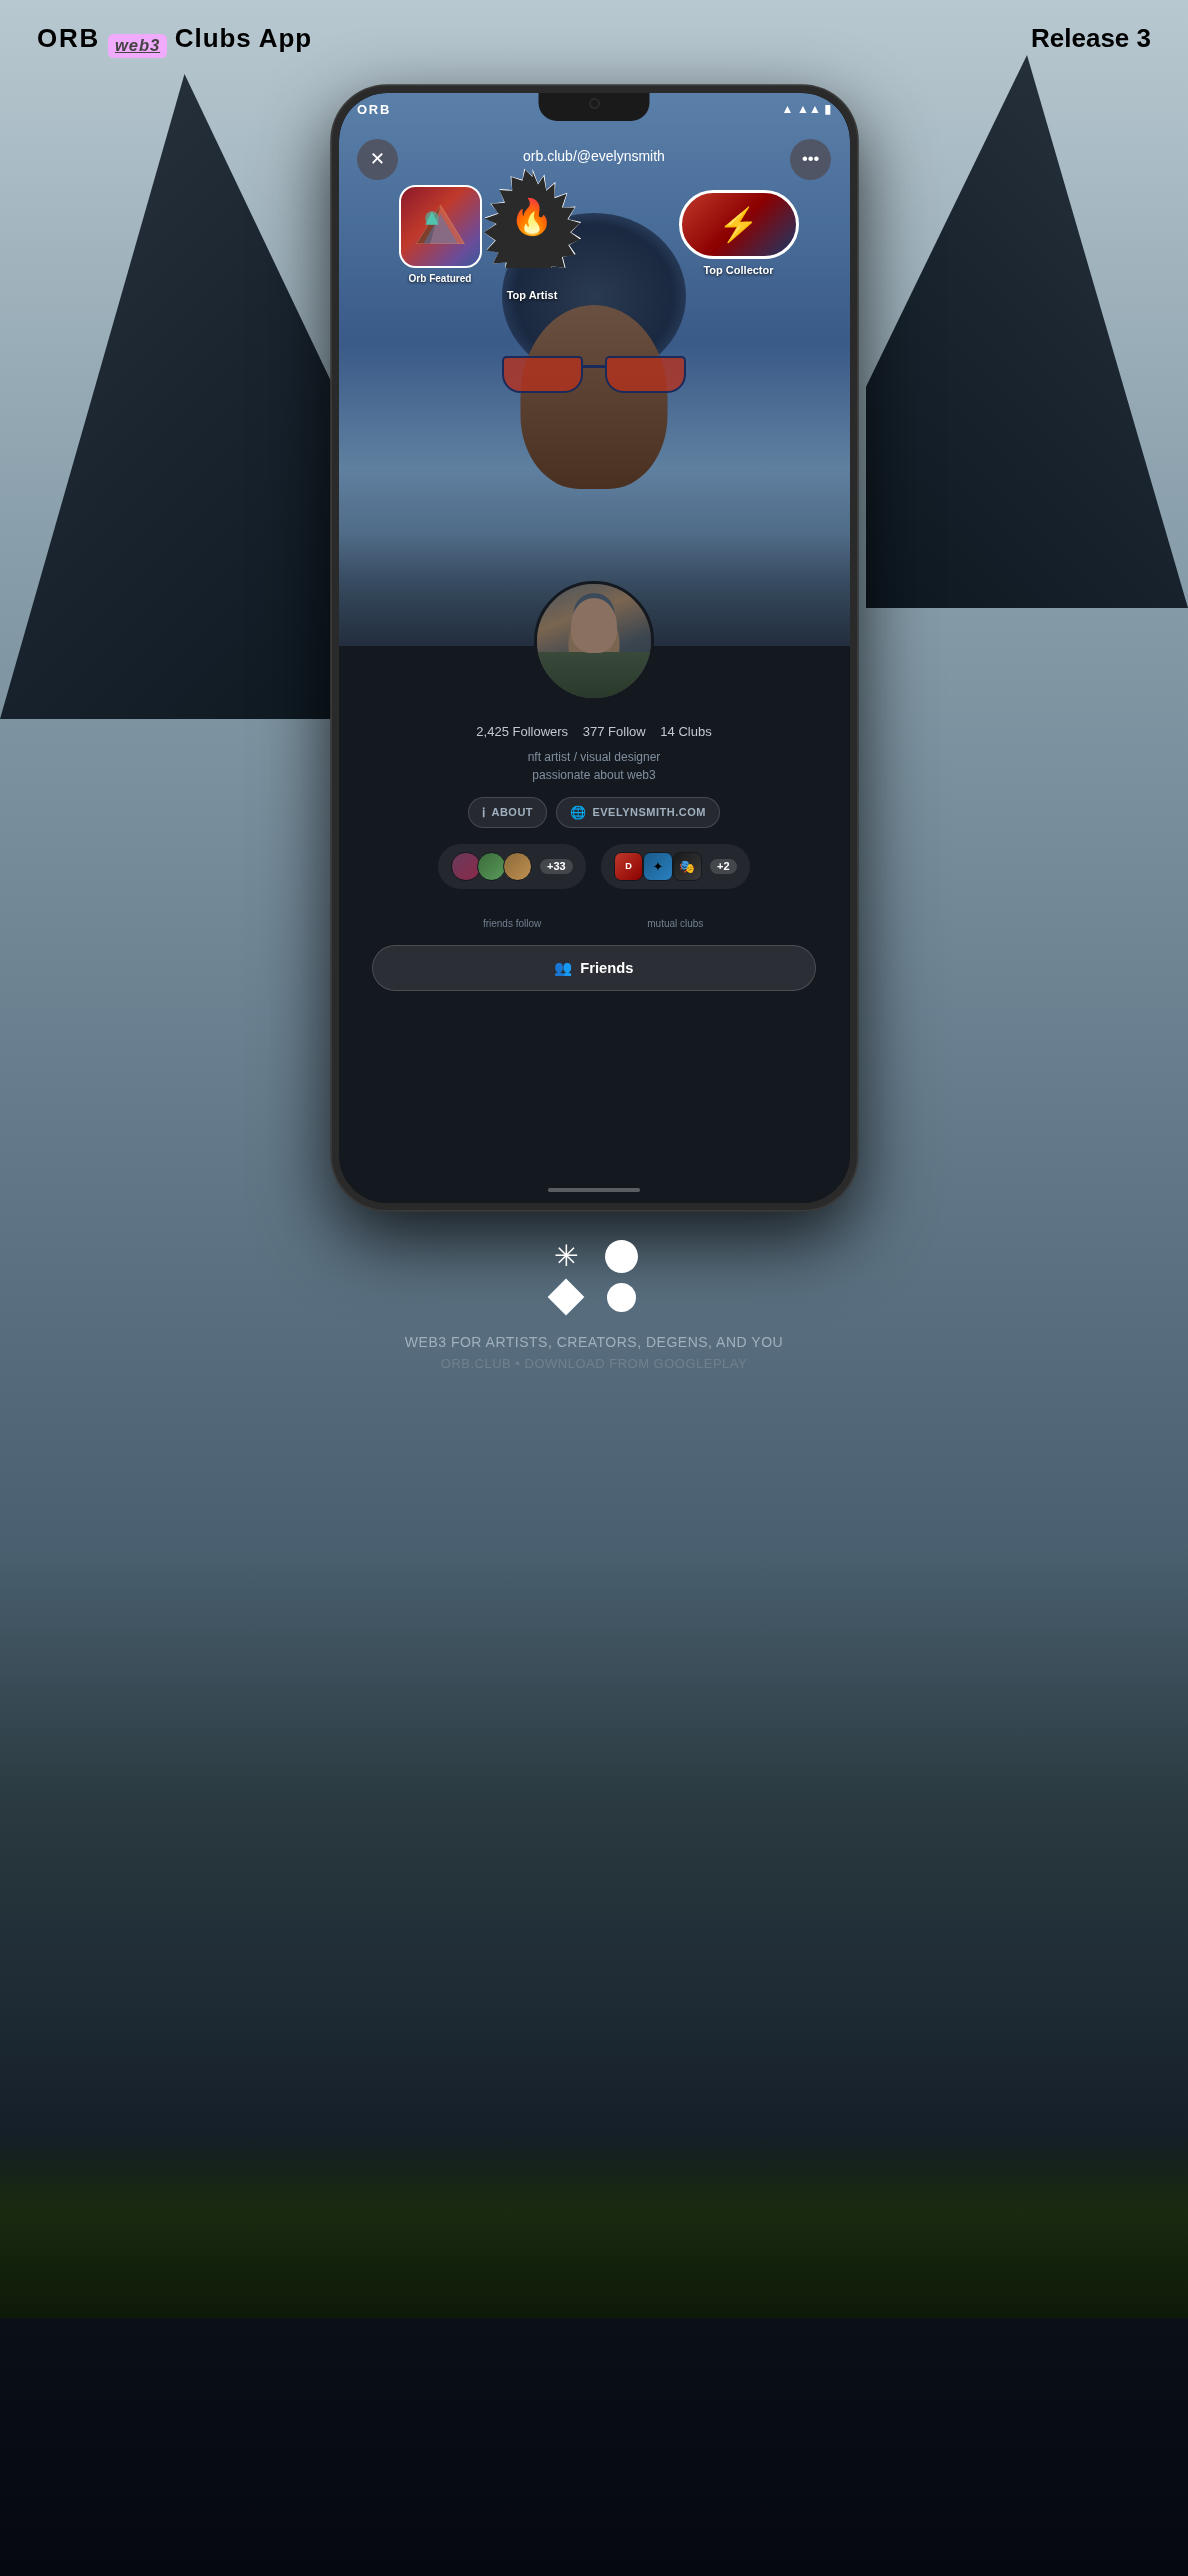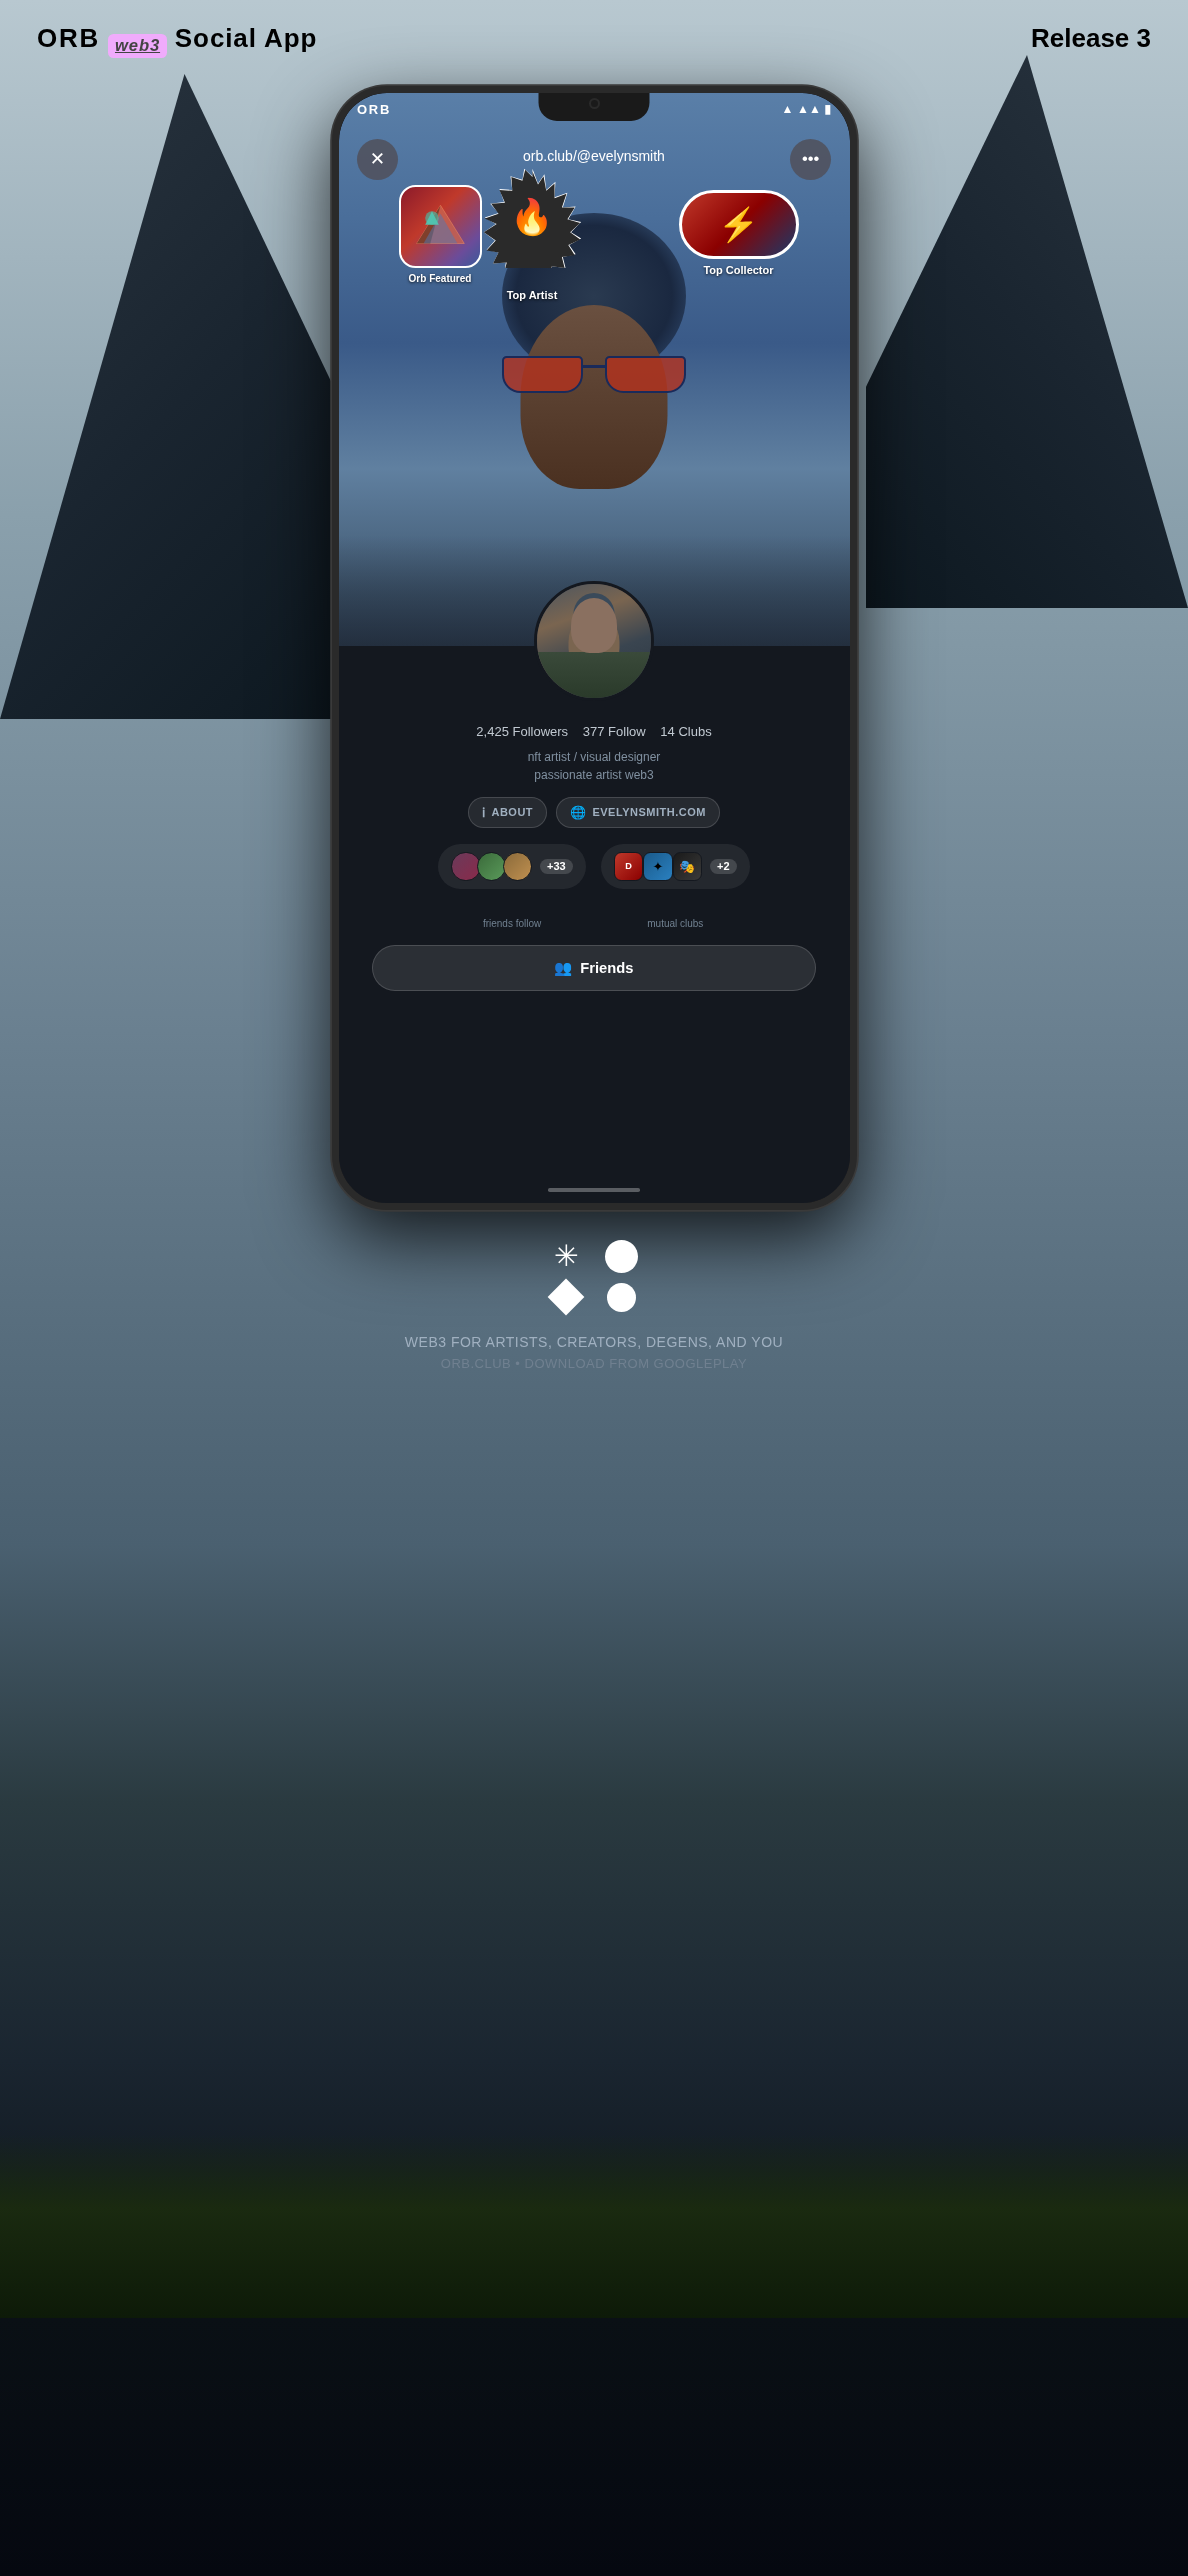--- a/index.html
+++ b/index.html
@@ -642,21 +642,21 @@
 
 <div class="bg-landscape"></div>
 <div class="mountain-left"></div>
 <div class="mountain-right"></div>
 <div class="grass-bottom"></div>
 
 <div class="top-bar">
   <div class="top-bar-left">
     <span class="top-bar-brand">ORB</span>
     <span class="web3-badge">web3</span>
-    <span>Social App</span>
+    <span>Clubs App</span>
   </div>
   <div class="top-bar-right">Release 3</div>
 </div>
 
 <div class="phone-container">
   <div class="phone-frame">
 
     <div class="phone-notch">
       <div style="width:11px;height:11px;border-radius:50%;background:#1a1a1a;position:absolute;top:5.5px;left:50%;transform:translateX(-50%);border:2.8px solid #2a2a2a;"></div>
     </div>
@@ -743,21 +743,21 @@
       </div>
 
       <div class="profile-info">
         <div class="profile-stats">
           <span>2,425 Followers</span>
           <span>377 Follow</span>
           <span>14 Clubs</span>
         </div>
         <div class="profile-bio">
           <div>nft artist / visual designer</div>
-          <div>passionate artist web3</div>
+          <div>passionate about web3</div>
         </div>
         <div class="profile-links">
           <div class="profile-link-btn">
             <span class="link-icon">ℹ</span>
             <span>ABOUT</span>
           </div>
           <div class="profile-link-btn">
             <span class="link-icon">🌐</span>
             <span>EVELYNSMITH.COM</span>
           </div>

